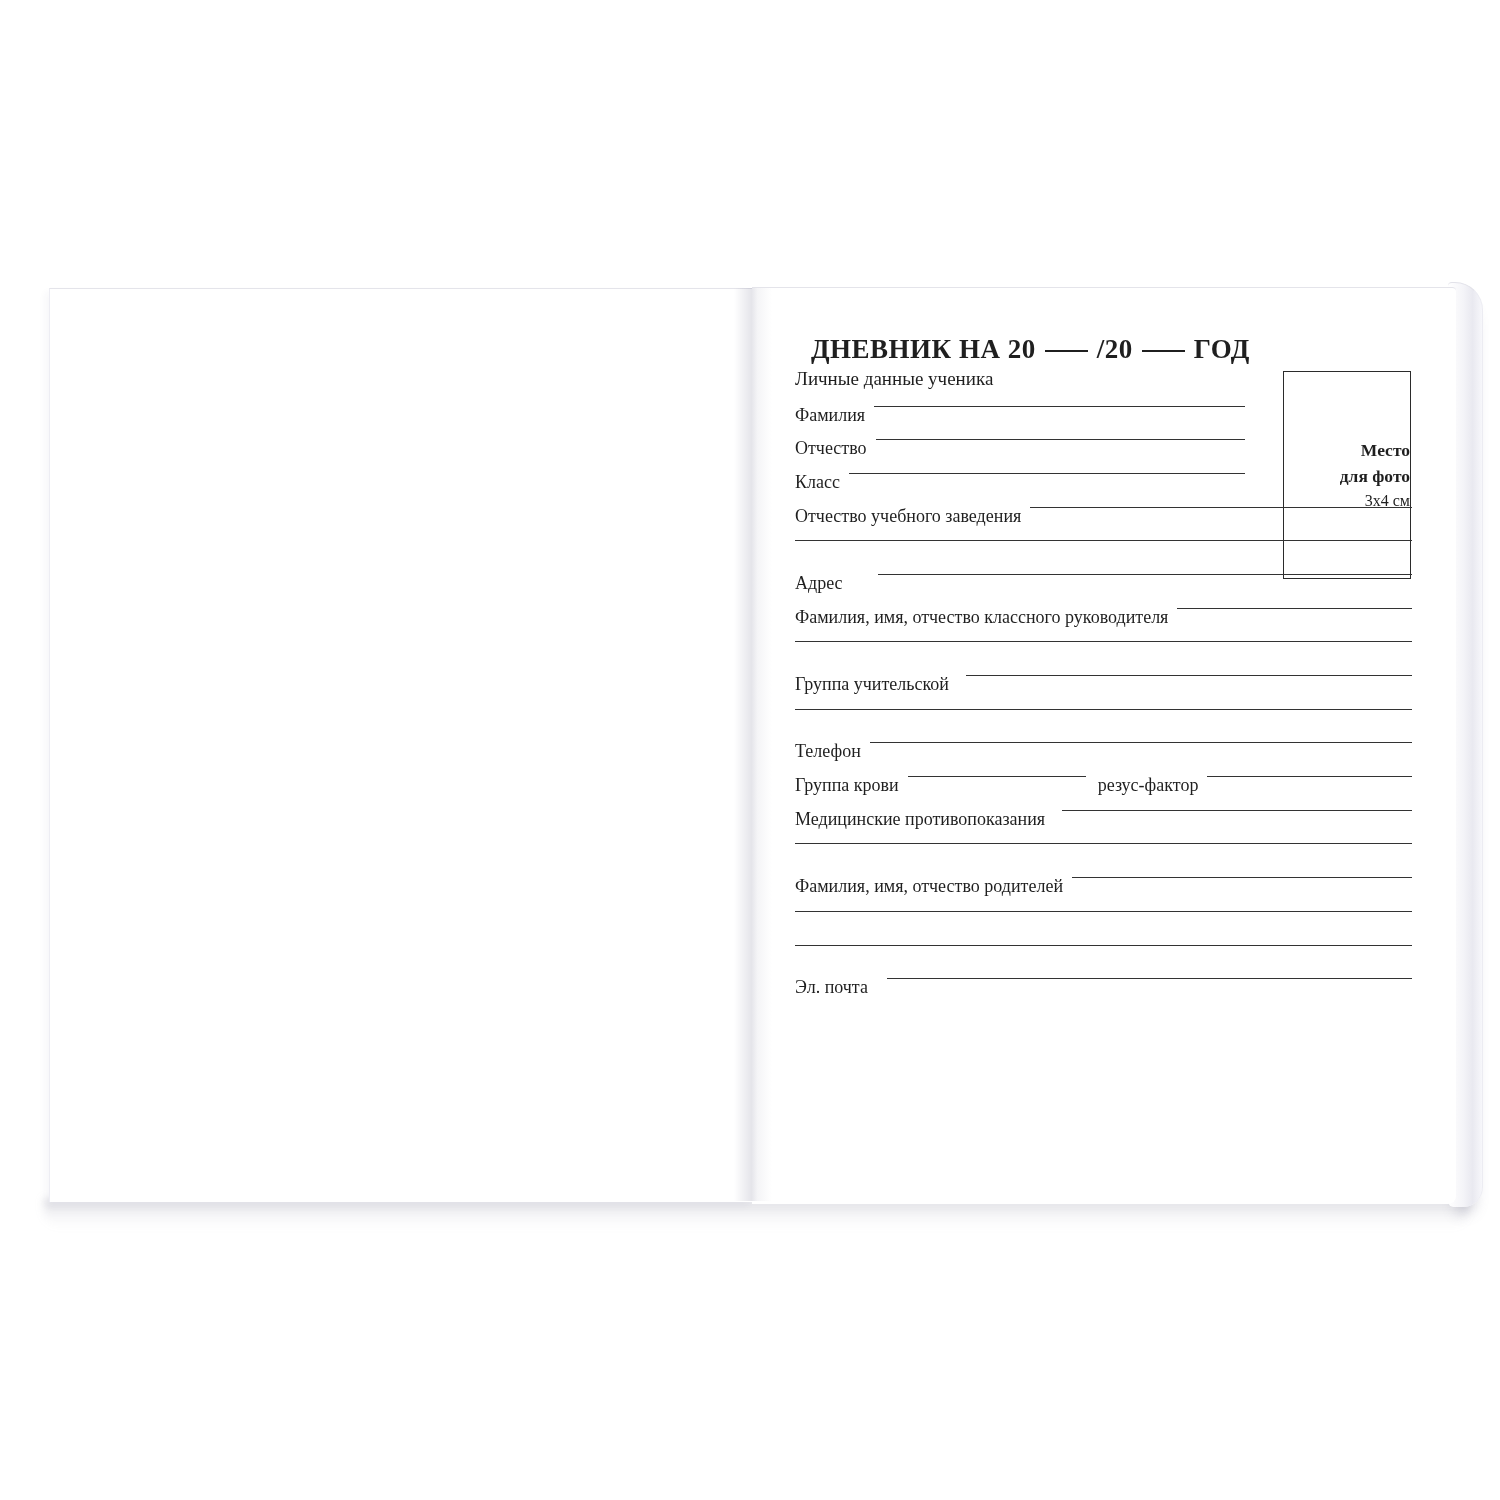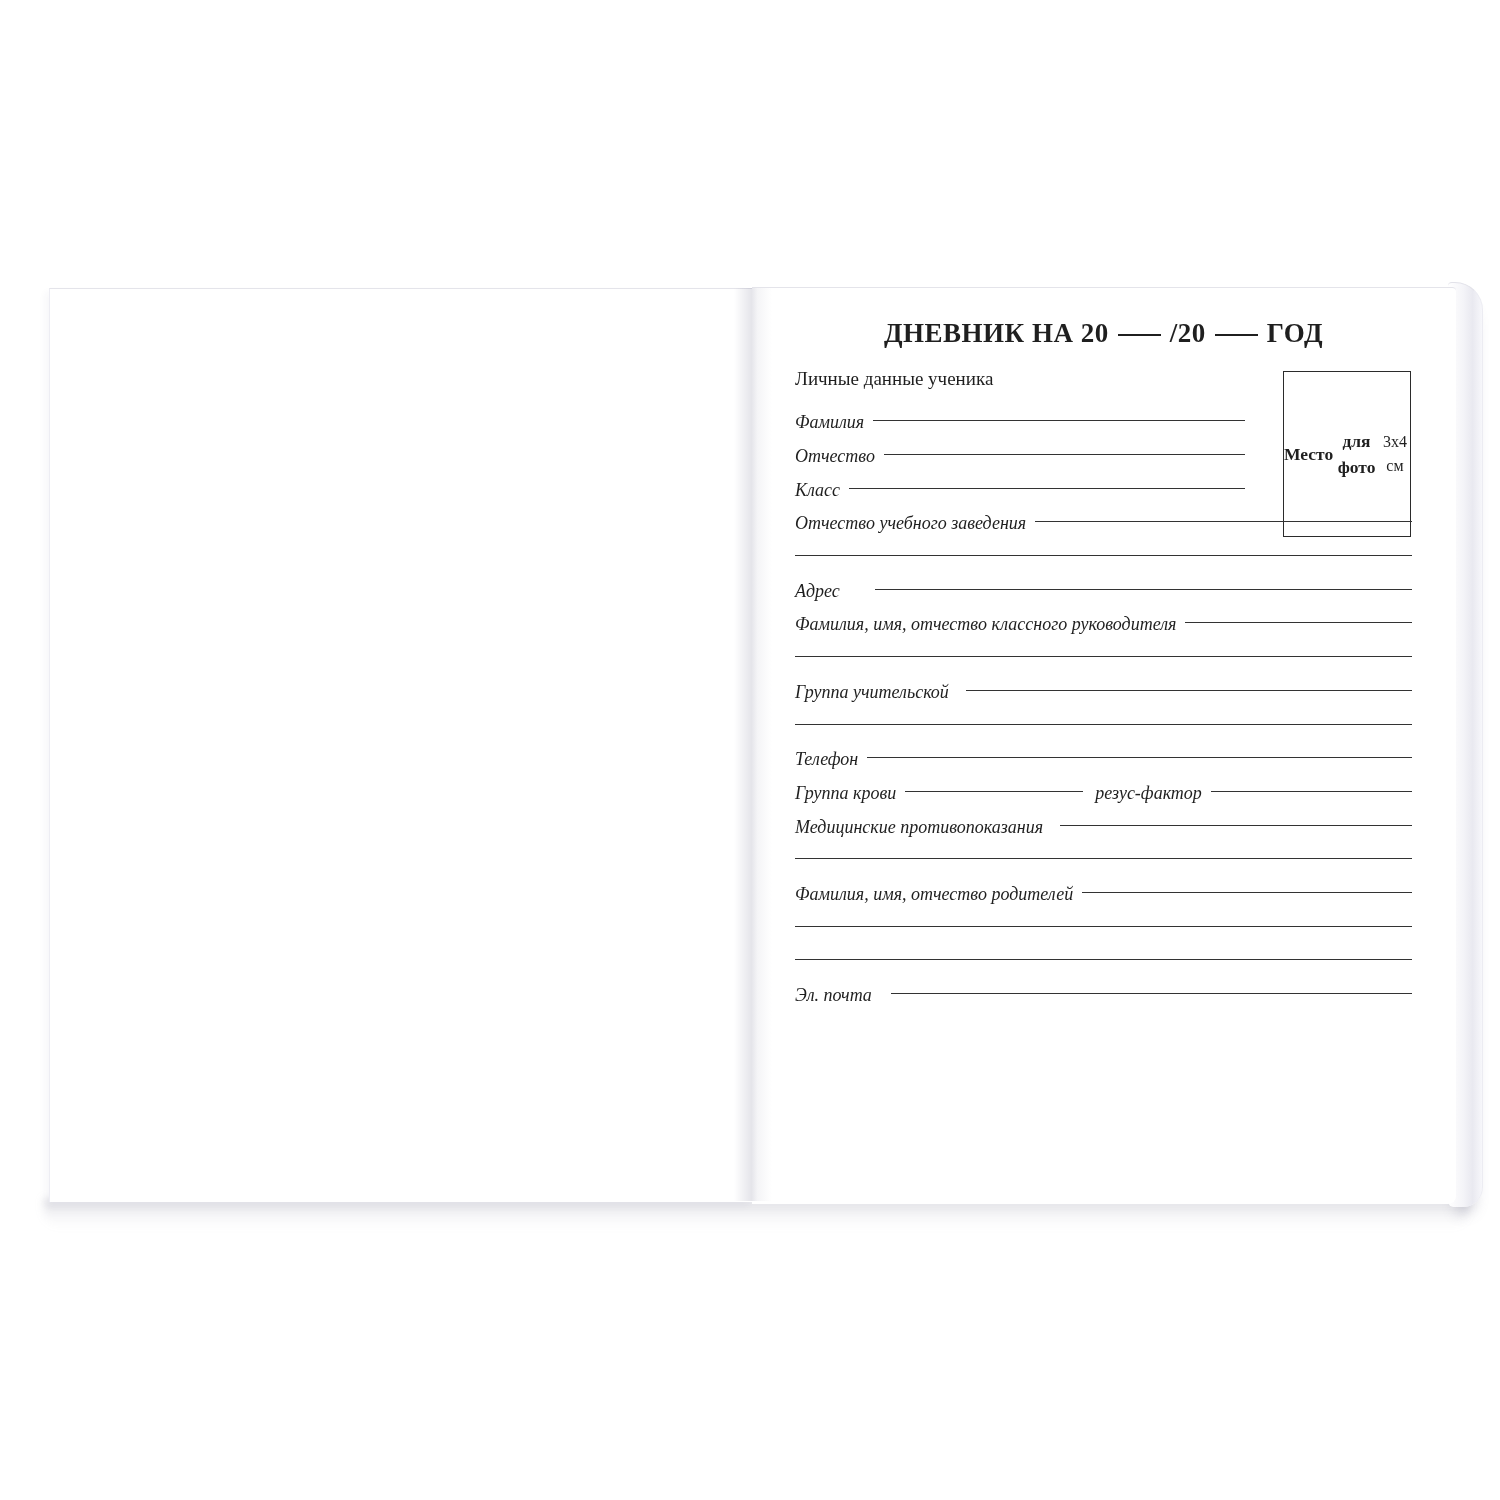--- a/index.html
+++ b/index.html
@@ -40,44 +40,44 @@
   }
   
   .gutter-shadow{
     position:absolute;left:734px;top:288px;width:38px;height:913px;
     background:linear-gradient(90deg,rgba(255,255,255,0) 0%,rgba(124,124,150,.20) 46%,rgba(124,124,150,.08) 62%,rgba(255,255,255,0) 100%);
     pointer-events:none;
   }
 
   
   .title{
-    position:absolute;left:43px;top:30px;width:617px;margin:0;
-    text-align:center;font-size:27px;font-weight:bold;letter-spacing:.5px;
+    position:absolute;left:43px;top:30px;width:617px;margin:16px;
+    text-align:left;font-size:27px;font-weight:bold;letter-spacing:.5px;
     white-space:nowrap;
   }
   .tblank{
     display:inline-block;width:43px;height:0;
     border-bottom:2.4px solid #1f1f1f;
     margin:0 9px;vertical-align:6px;
   }
   .heading{
     position:absolute;left:43px;top:80px;
     font-size:19px;font-weight:normal;
   }
   .photo-box{
-    position:absolute;left:531px;top:83px;width:128px;height:166px;
+    position:absolute;left:531px;top:83px;width:128px;height:208px;
     border:1.5px solid #2b2b2b;box-sizing:border-box;
-    display:flex;flex-direction:row;justify-content:center;align-items:center;
+    display:flex;flex-direction:column;justify-content:center;align-items:flex-end;
     text-align:center;line-height:1.5;
   }
   .pb-bold{font-size:17.5px;font-weight:bold;}
   .pb-reg{font-size:16px;font-family:Liberation Serif, serif;}
 
   .rows{position:absolute;left:43px;top:117.5px;width:617px;}
-  .row{display:flex;align-items:center;height:33.7px;font-style:italic;}
+  .row{display:flex;align-items:flex-start;height:33.7px;}
   .label{
     font-size:18px;line-height:1;white-space:nowrap;
     padding-right:9px;
   }
   .line{
     flex:1;height:0;border-bottom:1.6px solid #333333;margin-bottom:3px;
   }
   .row.kind-short .line{margin-right:167px;}
   .row .label2,.row .line2{display:none;}
   .row.kind-double .line1{flex:0 0 178px;}

